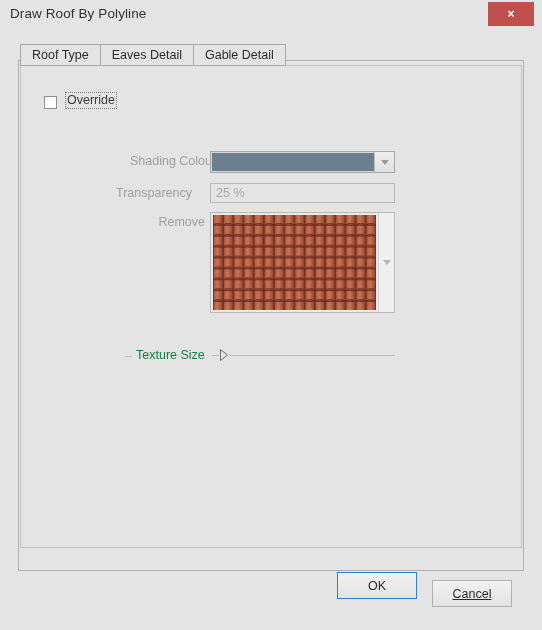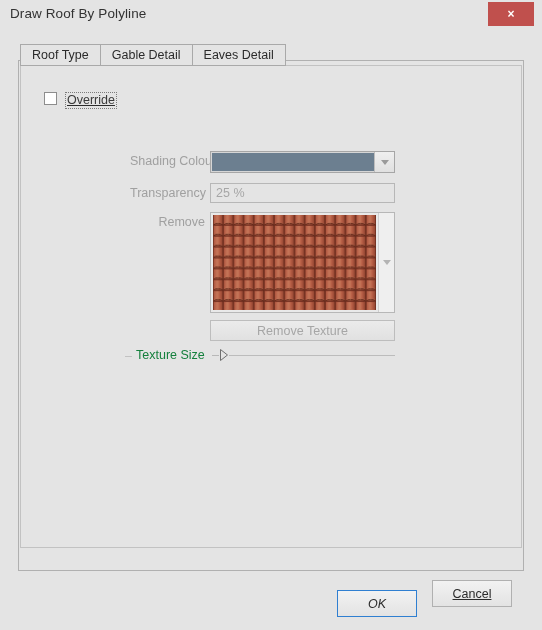--- a/index.html
+++ b/index.html
@@ -120,22 +120,21 @@
     background: #e4e4e4;
     box-sizing: border-box;
   }
 
   
   .override-row {
     position: absolute;
     left: 23px;
     top: 26px;
     display: flex;
-    align-items: flex-start;
-    text-decoration: underline;
+    align-items: flex-end;
   }
   .checkbox {
     width: 13px;
     height: 13px;
     background: #ffffff;
     border: 1px solid #8d8d8d;
     box-sizing: border-box;
     cursor: pointer;
     flex: 0 0 auto;
   }
@@ -319,24 +318,23 @@
     box-sizing: border-box;
     font-family: "Liberation Sans", sans-serif;
     font-size: 12.5px;
     color: #2b2b2b;
     background: linear-gradient(to bottom, #f2f2f2 0%, #e3e3e3 100%);
     cursor: pointer;
     padding: 0;
   }
   .btn-ok {
     left: 337px;
-    top: 590px;
+    top: 572px;
     width: 80px;
     border: 1px solid #2f7fd1;
-    font-style: italic;
   }
   .btn-cancel {
     left: 432px;
     top: 580px;
     width: 80px;
     border: 1px solid #b0b0b0;
     text-decoration: underline;
   }
 </style>
 </head>
@@ -346,40 +344,40 @@
 
   <div class="titlebar">
     <div class="titlebar-text">Draw Roof By Polyline</div>
     <button class="close-button">×</button>
   </div>
 
   <div class="outer-panel"></div>
 
   <div class="tabstrip">
     <div class="tab">Roof Type</div>
+    <div class="tab">Eaves Detail</div>
     <div class="tab">Gable Detail</div>
-    <div class="tab">Eaves Detail</div>
   </div>
 
   <div class="content-panel">
 
     <div class="override-row">
       <div class="checkbox"></div>
       <span class="override-label">Override</span>
     </div>
 
     <div class="field-label" style="left:109px; top:88px; width:75px;">Shading Colour</div>
     <div class="combo">
       <div class="combo-swatch"></div>
       <div class="combo-arrow">
         <span class="chev"></span>
       </div>
     </div>
 
-    <div class="field-label" style="left:109px; top:120px; width:75px;">Transparency</div>
+    <div class="field-label" style="left:95px; top:120px; width:75px;">Transparency</div>
     <div class="textbox">25 %</div>
 
     <div class="field-label" style="left:109px; top:149px; width:75px;">Remove</div>
     <div class="texture-box">
       <div class="texture-canvas-wrap">
         <svg viewBox="0 0 176 96" preserveAspectRatio="none" xmlns="http://www.w3.org/2000/svg">
           <defs>
             <linearGradient id="tileGrad" x1="0" y1="0" x2="1" y2="0">
               <stop offset="0%" stop-color="#8f4230"></stop>
               <stop offset="14%" stop-color="#b45c44"></stop>
@@ -399,21 +397,20 @@
             </pattern>
           </defs>
           <rect x="0" y="0" width="176" height="96" fill="url(#tilePat)"></rect>
         </svg>
       </div>
       <div class="texture-scroll">
         <span class="chev-sm"></span>
       </div>
     </div>
 
-    <button class="remove-btn">Remove Texture</button>
 
     <div class="slider-row">
       <span class="slider-minus">–</span>
       <span class="slider-label">Texture Size</span>
       <div class="slider-dash"></div>
       <div class="slider-thumb-wrap">
         <svg width="12" height="14" viewBox="0 0 12 14" xmlns="http://www.w3.org/2000/svg">
           <path d="M2.5,1.5 L9.5,7 L2.5,12.5 Z" fill="#e4e4e4" stroke="#6f6f6f" stroke-width="1"></path>
         </svg>
       </div>

